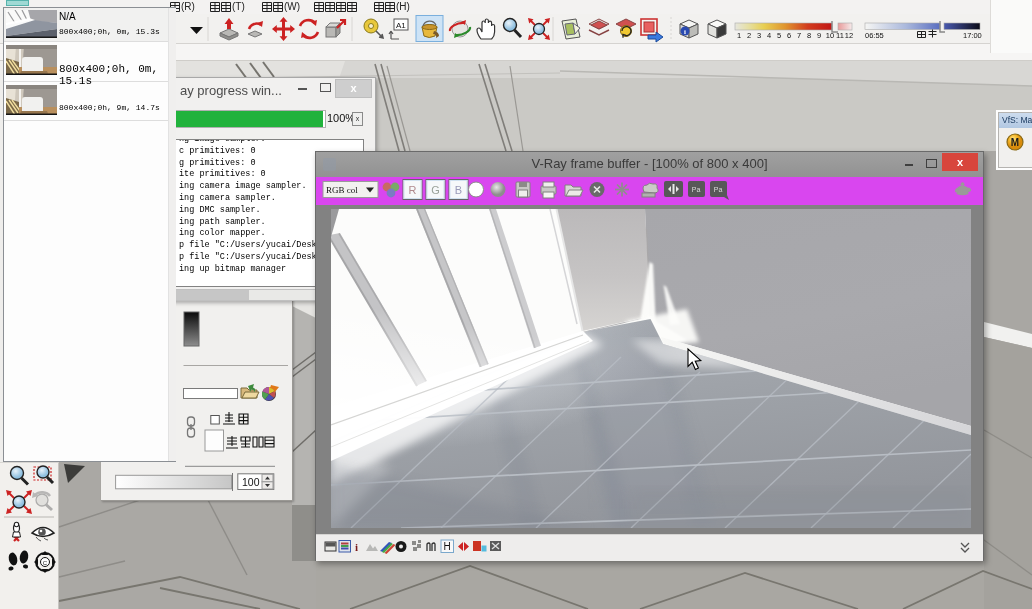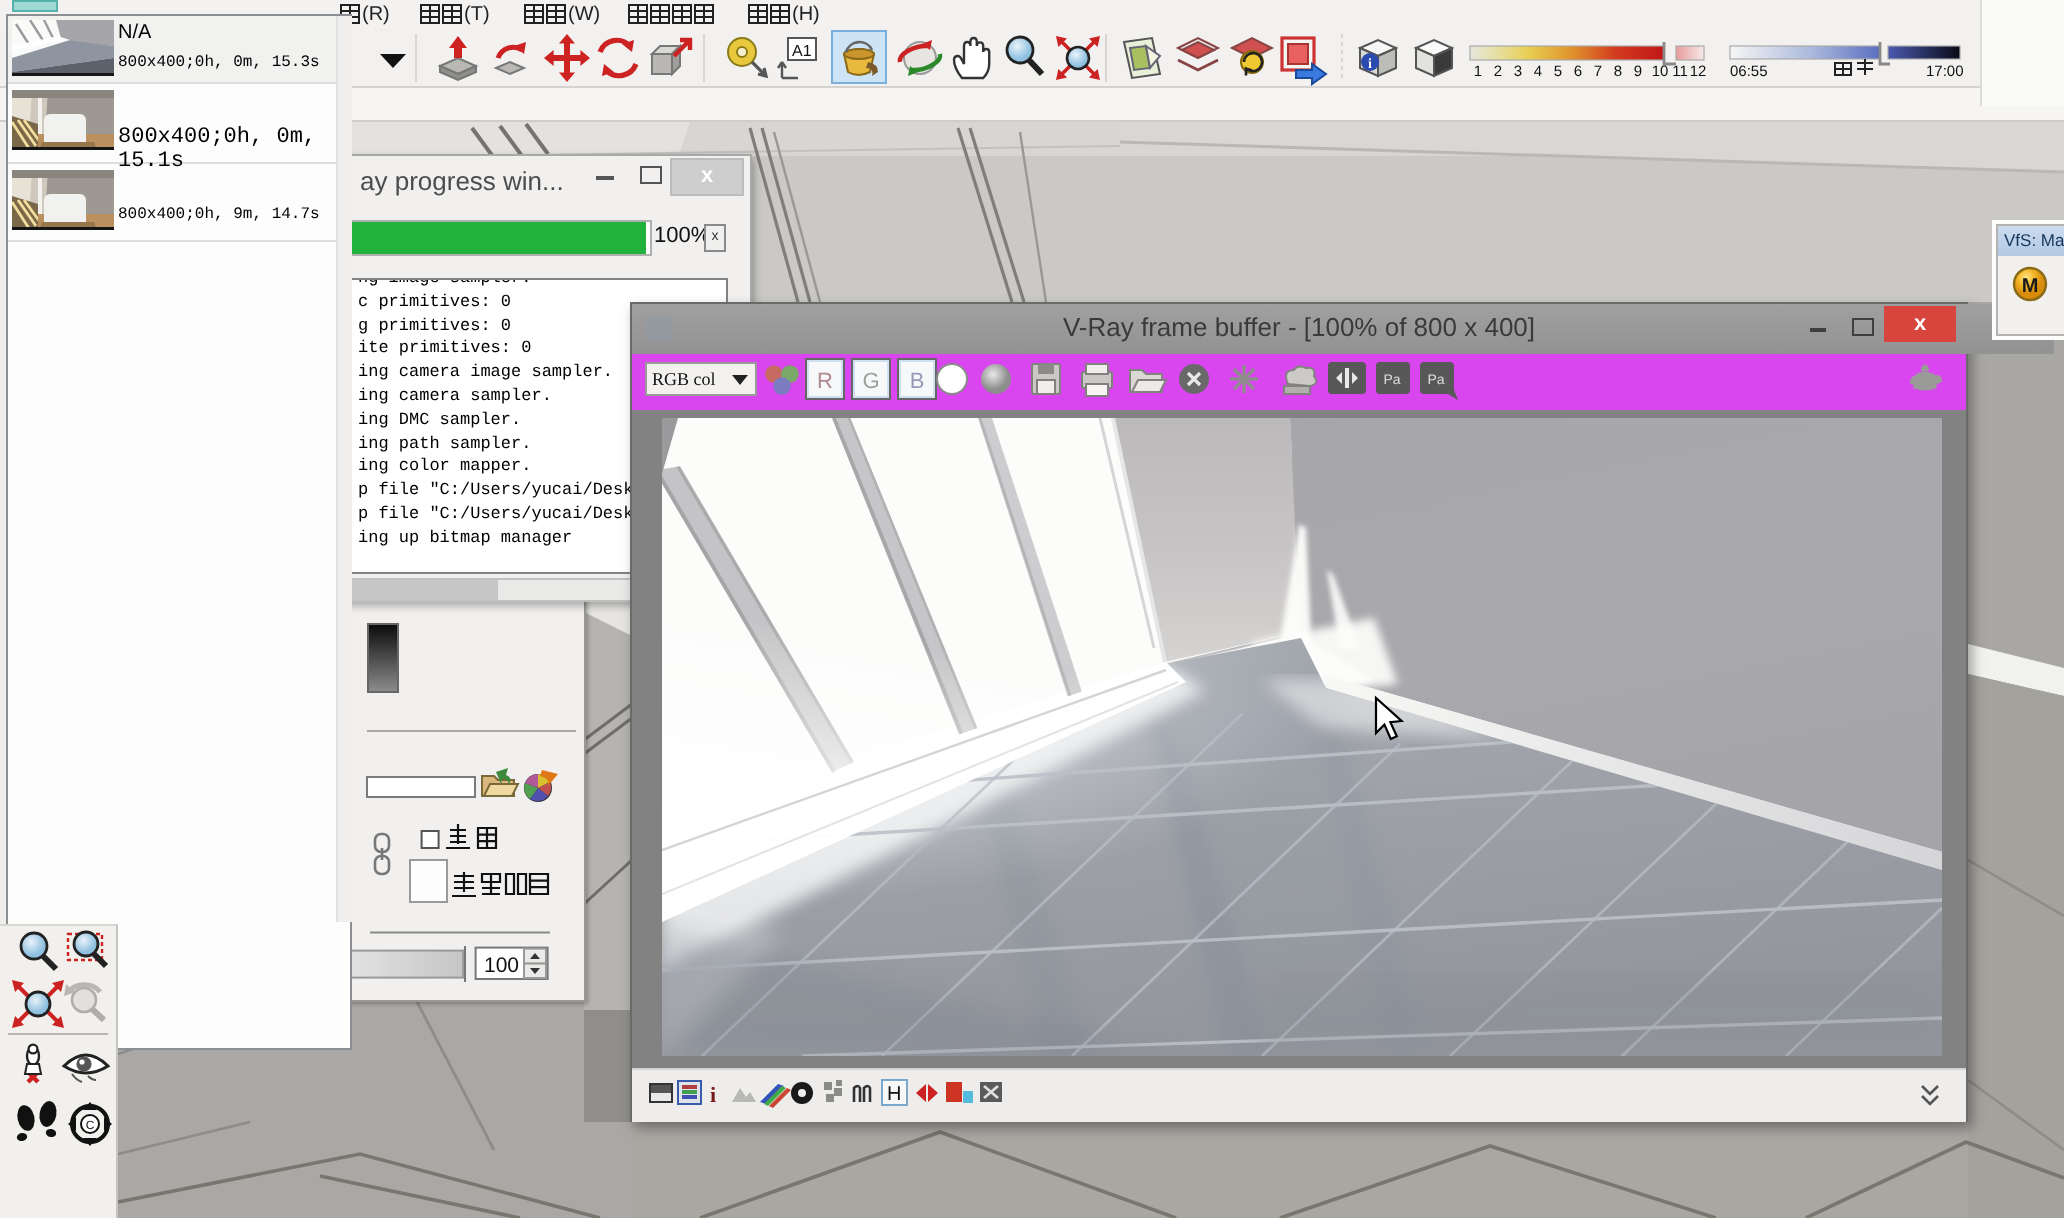--- a/index.html
+++ b/index.html
@@ -6,21 +6,21 @@
     font-family:"Liberation Sans",sans-serif;background:#cac9c5;position:relative;}
   .abs{position:absolute;}
   #viewport{left:0;top:0;z-index:0;}
   #topbar{left:0;top:0;width:1032px;height:61px;z-index:10;}
   #matdlg{left:101px;top:250px;width:191px;height:250px;z-index:20;
     background:#f1f0ee;border-right:1px solid #9a9894;border-bottom:1px solid #9a9894;
     box-shadow:1px 1px 2px rgba(0,0,0,.25);}
   #progwin{left:100px;top:77px;width:276px;height:224px;z-index:30;
     background:#f1f0ef;border:1px solid #a8a8a8;box-sizing:border-box;
     box-shadow:1px 2px 4px rgba(0,0,0,.3);}
-  #leftpanel{left:3px;top:7px;width:173px;height:518px;z-index:40;
+  #leftpanel{left:3px;top:7px;width:173px;height:455px;z-index:40;
     background:#fdfdfd;border:1px solid #8b8f94;box-sizing:border-box;padding-left:14px;}
   #toolcol{left:0;top:462px;width:59px;height:147px;z-index:40;
     background:#f2f0ed;border-right:1px solid #c6c4c0;border-top:1px solid #d8d6d2;box-sizing:border-box;}
   #vfb{left:315px;top:151px;width:669px;height:410px;z-index:50;
     background:#858585;border:1px solid #6a6a6a;box-sizing:border-box;
     box-shadow:2px 3px 6px rgba(0,0,0,.35);}
   #vfs{left:998px;top:112px;width:34px;height:54px;z-index:60;
     background:#f1f0ee;border:1px solid #b5b3b0;outline:2px solid #fdfdfd;}
 </style>
 </head>
@@ -529,21 +529,21 @@
       <circle cx="11" cy="11" r="9" fill="none" stroke="#111" stroke-width="2"></circle>
       <path d="M11,0 l-3.5,4 h7 z M11,22 l-3.5,-4 h7 z M0,11 l4,-3.5 v7 z M22,11 l-4,-3.5 v7 z" fill="#111"></path>
       <circle cx="11" cy="11" r="4.5" fill="#fff" stroke="#111"></circle>
       <text x="11" y="13.5" text-anchor="middle" font-size="6" fill="#111">C</text>
     </g>
   </svg>
 </div>
 
 <div id="vfb" class="abs">
 
-  <div class="abs" style="left:0;top:0;width:667px;height:25px;background:linear-gradient(#a0a0a0,#929292);padding-left:44px;">
+  <div class="abs" style="left:0;top:0;width:667px;height:25px;background:linear-gradient(#a0a0a0,#929292);">
     <div class="abs" style="left:7px;top:6px;width:13px;height:13px;background:#8f9aa8;opacity:.5;border-radius:2px;"></div>
     <div class="abs" style="left:0;top:4px;width:667px;text-align:center;font-size:13px;color:#3a3a3a;">V-Ray frame buffer - [100% of 800 x 400]</div>
     <div class="abs" style="left:589px;top:11.5px;width:8px;height:2px;background:#3f3f3f;"></div>
     <div class="abs" style="left:610px;top:7px;width:9px;height:7px;border:1px solid #3f3f3f;"></div>
     <div class="abs" style="left:626px;top:1px;width:36px;height:18px;background:#d8453c;color:#fff;
          font-size:11px;font-weight:bold;text-align:center;line-height:18px;">x</div>
   </div>
 
   <div class="abs" style="left:0;top:25px;width:667px;height:28px;background:#d946ef;border-bottom:1px solid #cfcecc;">
     <svg width="667" height="28" viewBox="0 0 667 28">

